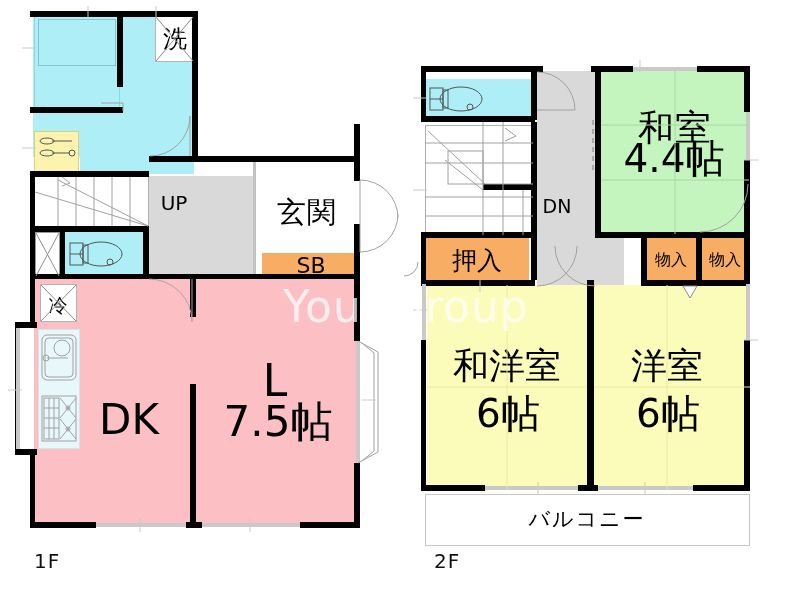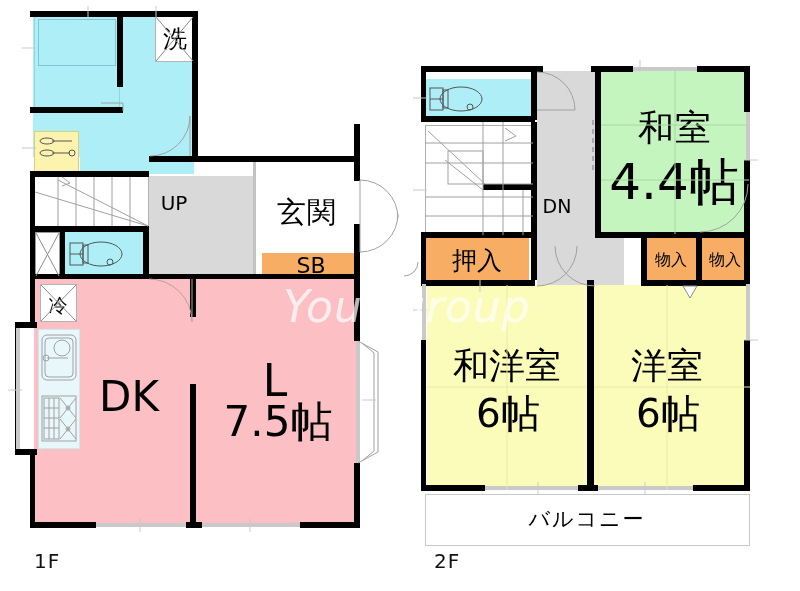--- a/index.html
+++ b/index.html
@@ -143,21 +143,21 @@
 
     <div class="thin2" style="left:16px;top:328px;width:4px;height:121px;"></div>
 
     <div class="thin2" style="left:356px;top:341px;width:4px;height:122px;"></div>
 
     <div class="lbl lbl-center" style="left:175px;top:39px;font-size:24px;">洗</div>
     <div class="lbl lbl-center" style="left:174px;top:203px;font-size:20px;text-align:right;">UP</div>
     <div class="lbl lbl-center" style="left:307px;top:212px;font-size:29px;letter-spacing:1px;">玄関</div>
     <div class="lbl lbl-center" style="left:311px;top:266px;font-size:22px;">SB</div>
     <div class="lbl lbl-center" style="left:58px;top:305px;font-size:19px;">冷</div>
-    <div class="lbl lbl-center" style="left:129px;top:397px;font-size:42px;font-weight:400;">DK</div>
+    <div class="lbl lbl-center" style="left:129px;top:420px;font-size:42px;font-weight:400;">DK</div>
     <div class="lbl lbl-center" style="left:275px;top:381px;font-size:44px;">L</div>
     <div class="lbl lbl-center" style="left:278px;top:422px;font-size:42px;">7.5帖</div>
     <div class="lbl floor-tag" style="left:34px;top:551px;">1F</div>
   </div>
 
   <div>
 
     <div class="b fill-cyan" style="left:425px;top:79px;width:110px;height:41px;"></div>
 
     <div class="b fill-white" style="left:425px;top:125px;width:110px;height:110px;border:1px solid #b0b0b0;"></div>
@@ -223,21 +223,21 @@
 
     <div class="thin2" style="left:485px;top:486px;width:93px;height:4px;"></div>
     <div class="thin2" style="left:598px;top:486px;width:95px;height:4px;"></div>
     <div class="thin2" style="left:422px;top:284px;width:4px;height:56px;"></div>
     <div class="thin2" style="left:746px;top:284px;width:4px;height:56px;"></div>
     <div class="thin2" style="left:746px;top:112px;width:4px;height:48px;"></div>
     <div class="thin2" style="left:633px;top:67px;width:64px;height:4px;"></div>
 
     <div class="lbl lbl-center" style="left:557px;top:206px;font-size:19px;">DN</div>
     <div class="lbl lbl-center" style="left:675px;top:128px;font-size:36px;letter-spacing:1px;">和室</div>
-    <div class="lbl lbl-center" style="left:674px;top:182px;font-size:50px;">4.4帖</div>
+    <div class="lbl lbl-center" style="left:674px;top:158px;font-size:39px;">4.4帖</div>
     <div class="lbl lbl-center" style="left:477px;top:260px;font-size:25px;">押入</div>
     <div class="lbl lbl-center" style="left:671px;top:260px;font-size:16px;">物入</div>
     <div class="lbl lbl-center" style="left:725px;top:260px;font-size:16px;">物入</div>
     <div class="lbl lbl-center" style="left:507px;top:366px;font-size:36px;letter-spacing:0px;">和洋室</div>
     <div class="lbl lbl-center" style="left:508px;top:413px;font-size:39px;">6帖</div>
     <div class="lbl lbl-center" style="left:667px;top:366px;font-size:36px;">洋室</div>
     <div class="lbl lbl-center" style="left:668px;top:413px;font-size:39px;">6帖</div>
     <div class="lbl lbl-center" style="left:587px;top:519px;font-size:21px;letter-spacing:2px;">バルコニー</div>
     <div class="lbl floor-tag" style="left:434px;top:551px;">2F</div>
   </div>
@@ -396,15 +396,15 @@
       <line x1="744" y1="340" x2="758" y2="340"></line>
       <line x1="480" y1="280" x2="480" y2="292"></line>
       <line x1="640" y1="60" x2="640" y2="72"></line>
       <line x1="538" y1="482" x2="538" y2="494"></line>
       <line x1="645" y1="482" x2="645" y2="494"></line>
     </g>
 
     <path class="stroke-gray" d="M 404 276 A 14 14 0 0 0 418 262"></path>
   </svg>
 
-  <div class="wm" style="left:283px;top:281px;font-style:italic;">Your   group</div>
+  <div class="wm" style="left:283px;top:281px;">Your   group</div>
 
 </div>
 
 </body></html>

